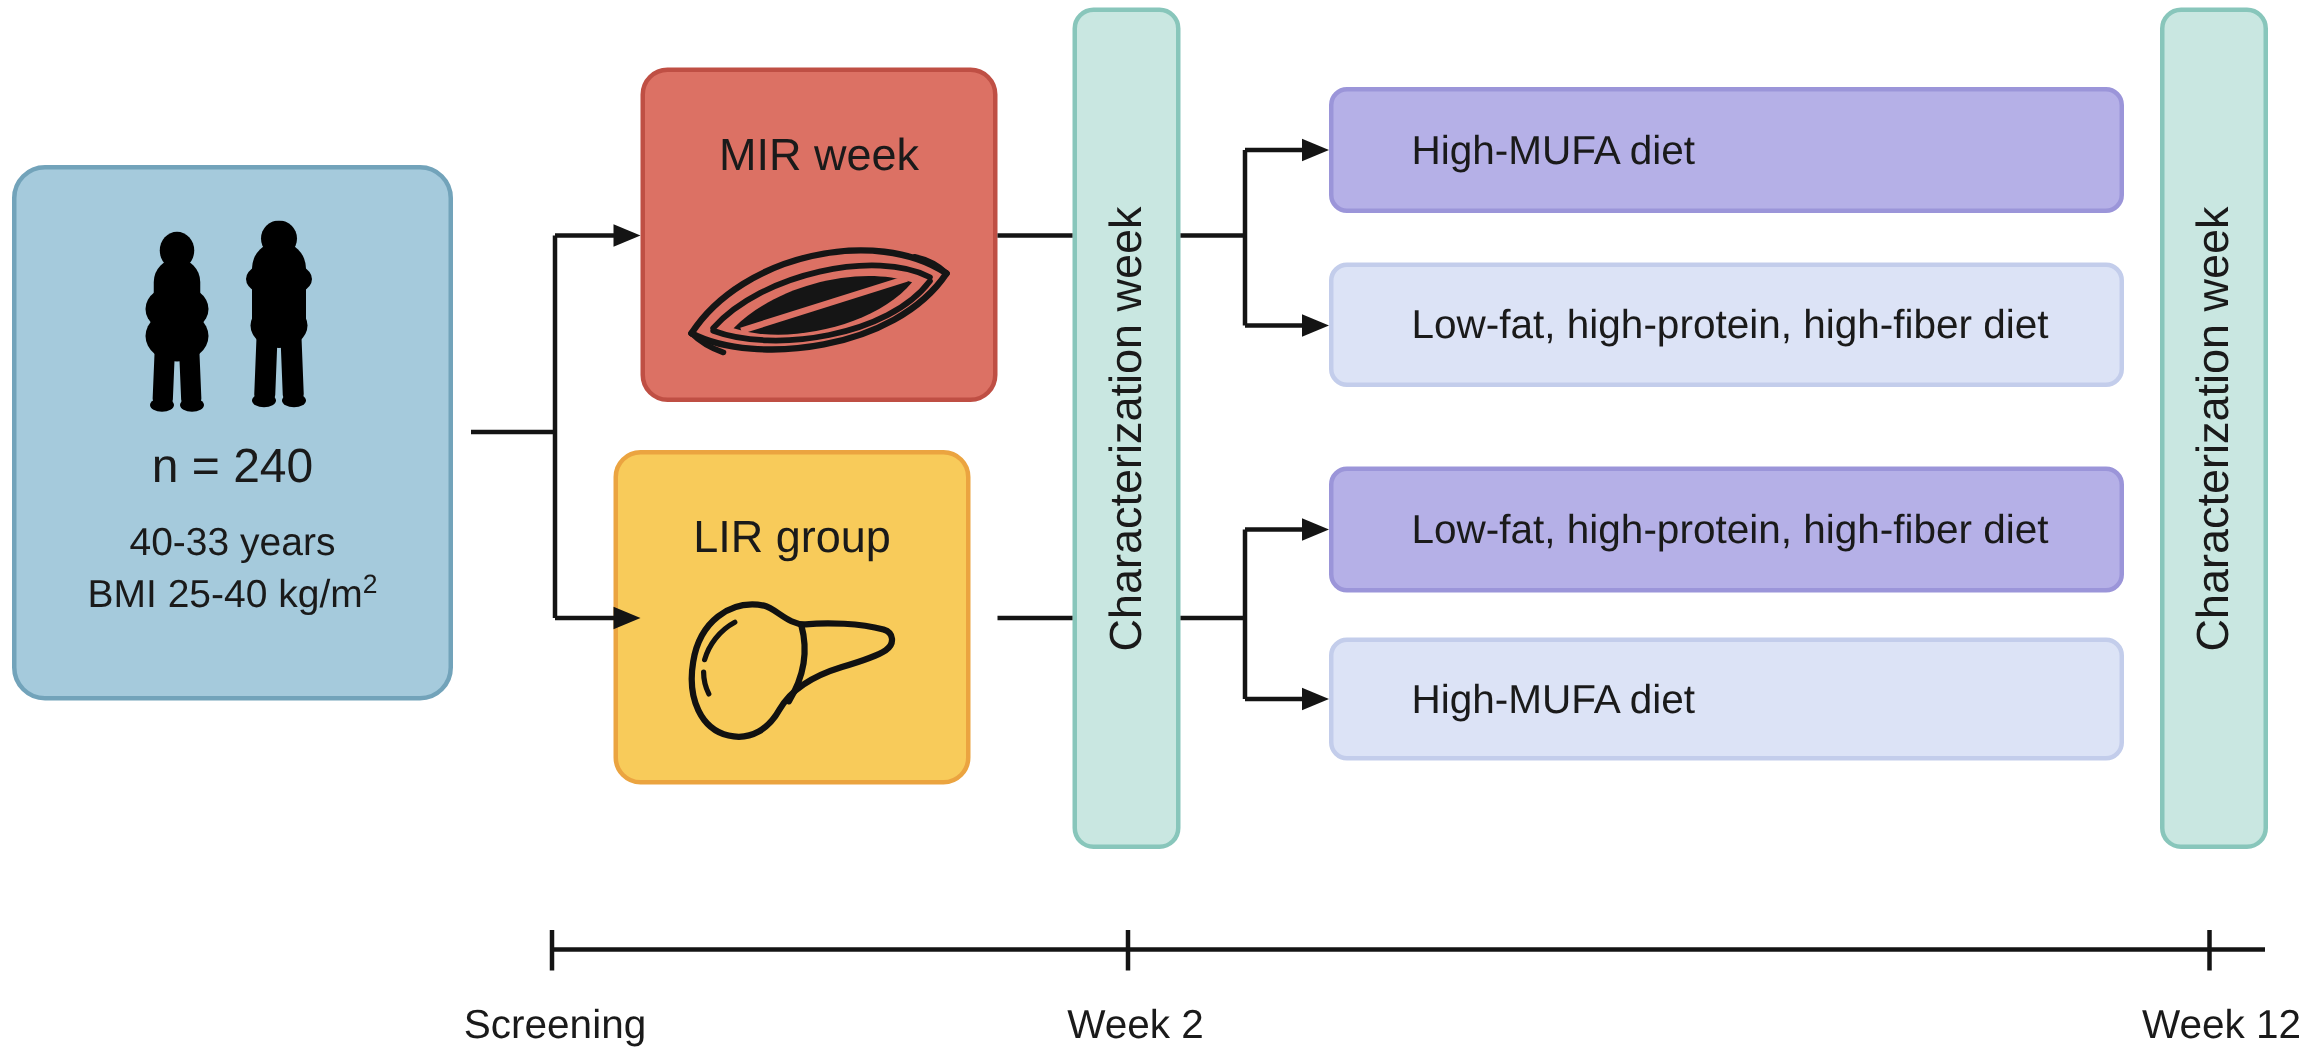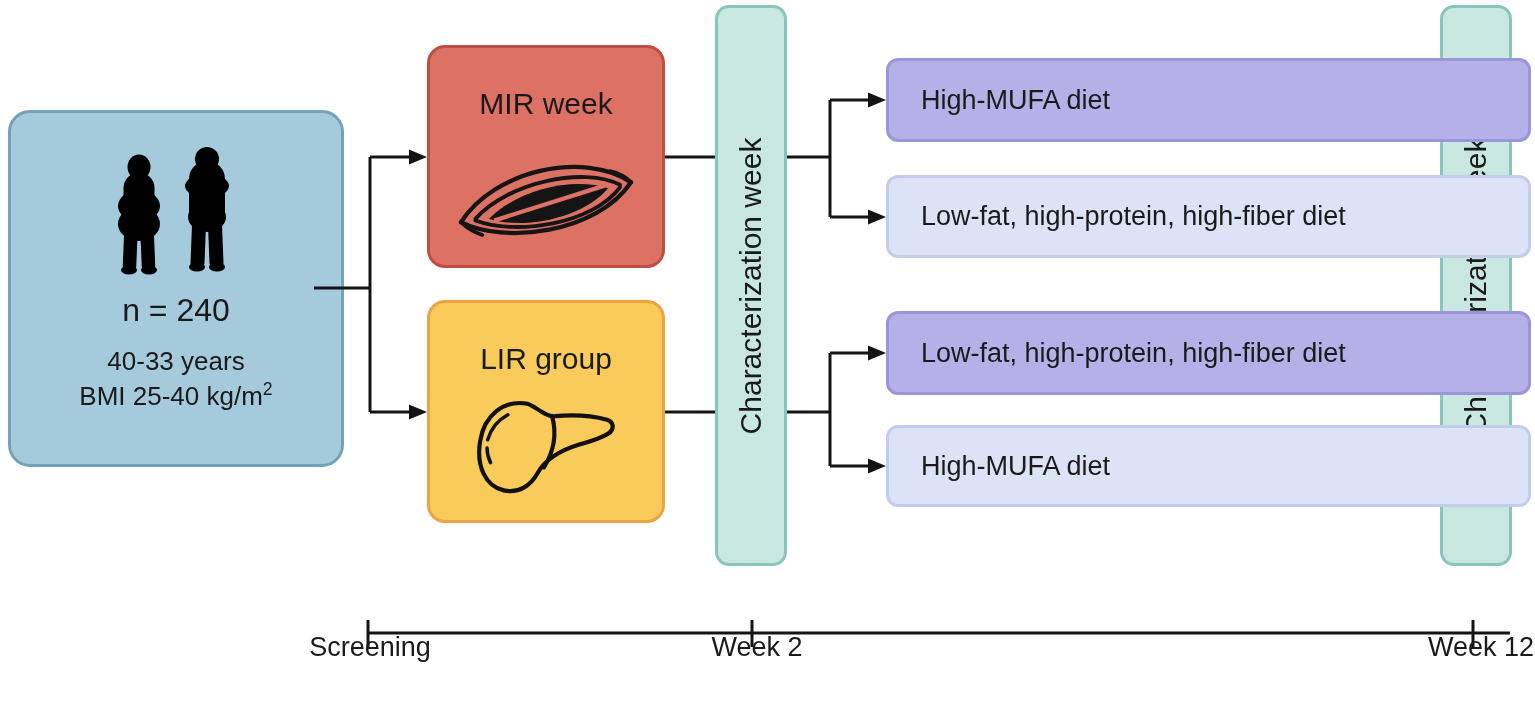--- a/index.html
+++ b/index.html
@@ -4,66 +4,66 @@
 <style>
   html,body{margin:0;padding:0;background:#ffffff;}
   .canvas{
     position:relative;width:1535px;height:708px;background:#ffffff;
     font-family:"Liberation Sans","DejaVu Sans",sans-serif;color:#1a1a1a;overflow:hidden;
   }
   .box{position:absolute;box-sizing:border-box;}
 
   
   .population{
-    left:8px;top:110px;width:336px;height:357px;
+    left:8px;top:110px;width:294px;height:357px;
     background:#a5cadc;border:3.5px solid #72a3ba;border-radius:22px;
     display:flex;flex-direction:column;align-items:center;padding-top:34px;
   }
   .population .n-label{font-size:32px;margin-top:10px;}
   .population .details{font-size:26px;line-height:1.28;text-align:center;margin-top:16px;}
   .population sup{font-size:0.68em;}
 
   
   .group-box{
     width:238px;height:223px;border-radius:18px;
     display:flex;flex-direction:column;align-items:center;padding-top:38px;
   }
   .group-box .group-label{font-size:30px;line-height:1.2;}
   .mir{left:427px;top:45px;background:#dc7164;border:3.5px solid #bf4f44;}
-  .lir{left:427px;top:300px;background:#f8cb5a;border:3.5px solid #eba440;}
+  .lir{left:409px;top:300px;background:#f8cb5a;border:3.5px solid #eba440;}
   .mir svg{margin-top:22px;}
   .lir svg{margin-top:17px;}
 
   
   .char-bar{
     width:72px;height:561px;top:5px;
     background:#c9e7e1;border:3.5px solid #88c6bb;border-radius:14px;
     display:flex;align-items:center;justify-content:center;
   }
   .char-bar .char-label{transform:rotate(-90deg);white-space:nowrap;font-size:30px;}
   .bar-1{left:715px;}
   .bar-2{left:1440px;}
 
   
   .diet-box{
-    left:886px;width:645px;height:84px;border-radius:12px;
-    display:flex;align-items:center;padding-left:32px;font-size:27px;
+    left:886px;width:530px;height:84px;border-radius:12px;
+    display:flex;align-items:center;padding-left:52px;font-size:27px;
   }
   .diet-primary{background:#b5b0e7;border:3px solid #9b95d9;}
   .diet-secondary{background:#dce3f6;border:3px solid #c3cdeb;}
   .diet-1{top:58px;}
   .diet-2{top:175px;height:83px;}
   .diet-3{top:311px;}
   .diet-4{top:425px;height:82px;}
 
   
   .overlay{position:absolute;left:0;top:0;pointer-events:none;}
 
   
-  .tl-label{position:absolute;top:632px;transform:translateX(-50%);font-size:27px;white-space:nowrap;text-align:center;}
+  .tl-label{position:absolute;top:668px;transform:translateX(-50%);font-size:27px;white-space:nowrap;text-align:center;}
   .tl-screening{left:370px;}
   .tl-week0{left:757px;}
   .tl-week12{left:1481px;}
 </style>
 </head>
 <body>
 
 <div class="canvas">
 
   <div class="box population">

